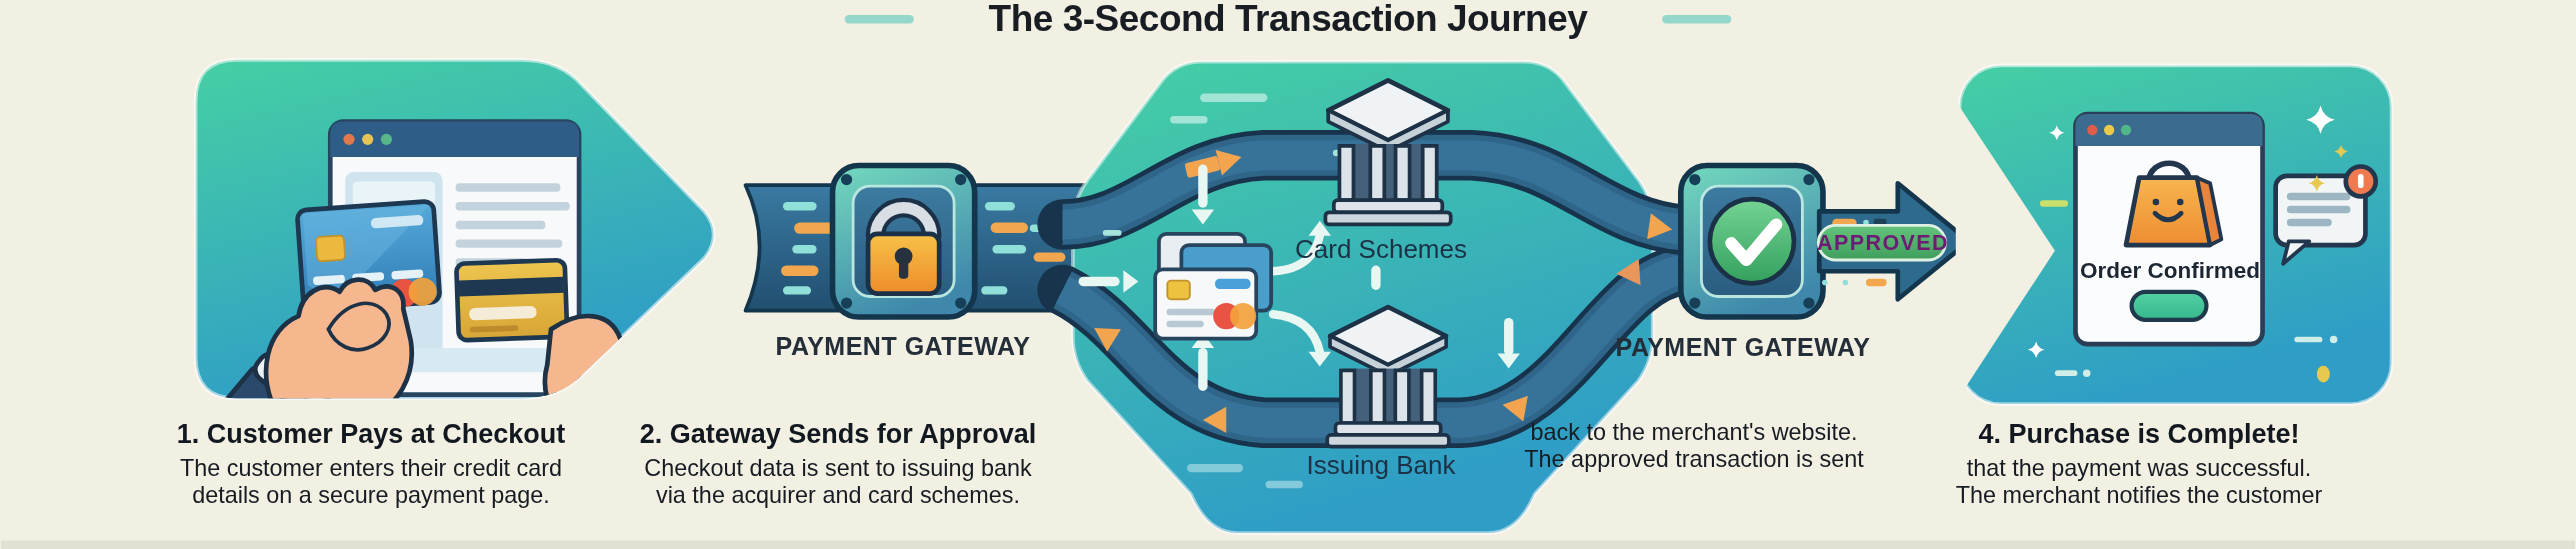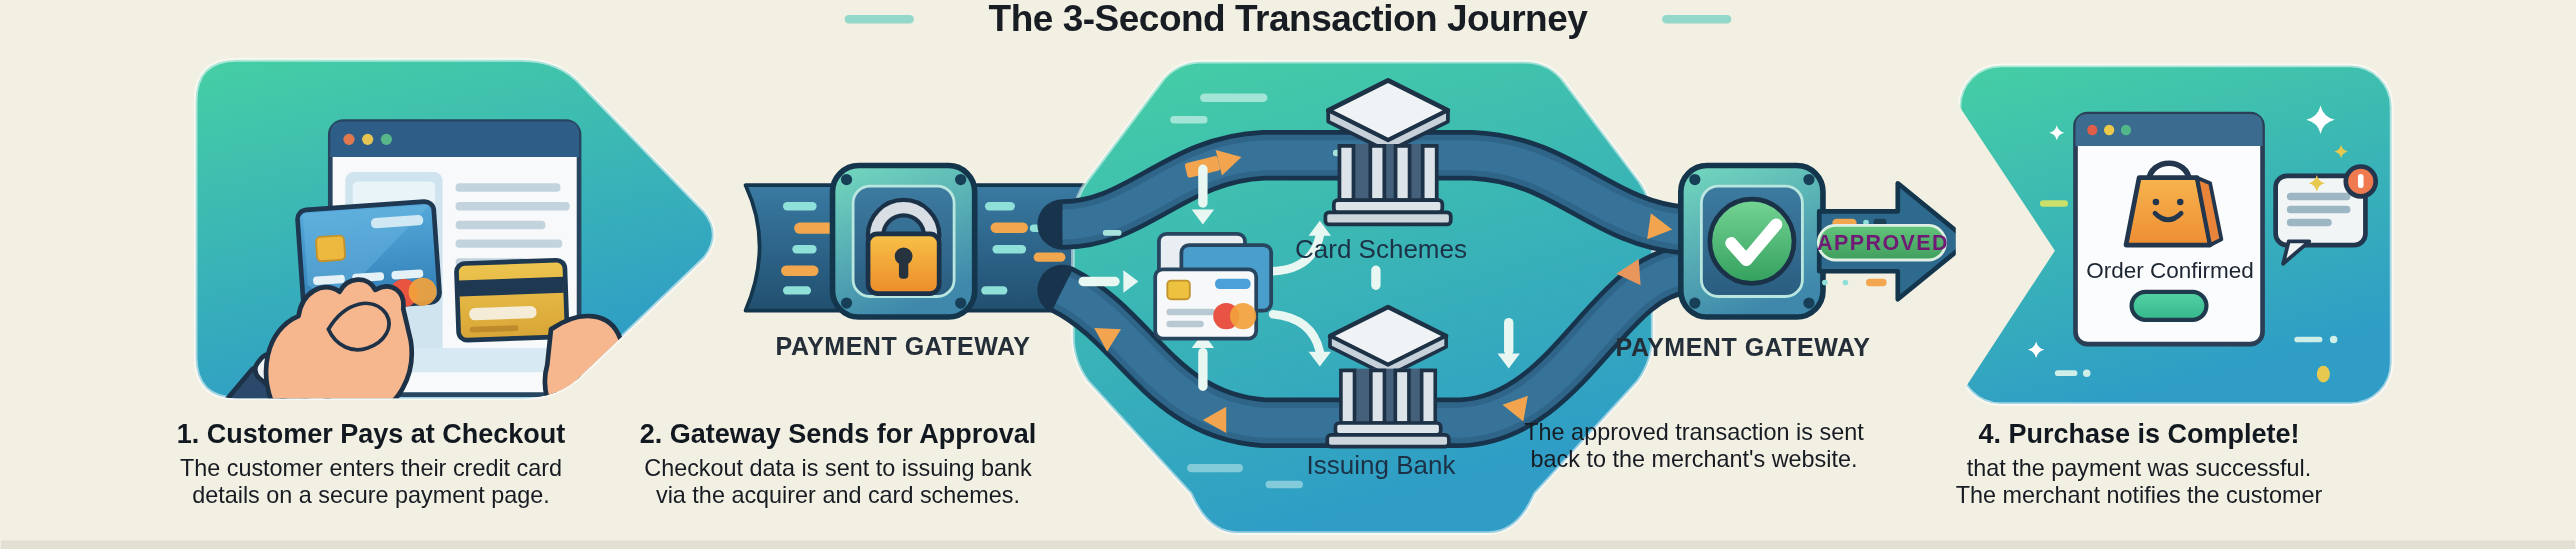--- a/index.html
+++ b/index.html
@@ -5,21 +5,21 @@
   html,body{margin:0;padding:0;}
   body{width:2576px;height:549px;background:#f2efe3;font-family:"Liberation Sans","DejaVu Sans",sans-serif;overflow:hidden;}
   #stage{position:relative;width:2576px;height:549px;background:#f2efe3;}
   #art{position:absolute;left:0;top:0;}
   .txt{position:absolute;white-space:nowrap;}
   .center{transform:translate(-50%,-50%);}
   .main-title{left:1288px;top:19px;font-size:37px;font-weight:bold;color:#181d24;letter-spacing:-0.5px;}
   .pg-label{font-size:25px;font-weight:bold;color:#242e39;letter-spacing:0.5px;}
   .bank-label{font-size:26px;font-weight:normal;color:#1c3145;}
   .approved-label{font-size:21.5px;font-weight:bold;color:#701a75;letter-spacing:1.4px;}
-  .order-label{font-size:22.5px;font-weight:normal;color:#1c2633;}
+  .order-label{font-size:22.5px;font-weight:bold;color:#1c2633;}
   .caption{position:absolute;top:419px;text-align:center;transform:translateX(-50%);color:#171c23;}
   .cap-title{font-size:27px;font-weight:bold;color:#12181f;margin-bottom:4.7px;}
   .cap-line{font-size:23.4px;line-height:27px;color:#171c23;}
 </style>
 </head>
 <body>
 
 <div id="stage">
 
 <svg id="art" width="2576" height="549" viewBox="0 0 2752 587">
@@ -344,22 +344,22 @@
   <div class="cap-title">1. Customer Pays at Checkout</div>
   <div class="cap-line">The customer enters their credit card</div>
   <div class="cap-line">details on a secure payment page.</div>
 </div>
 <div class="caption" style="left:838px">
   <div class="cap-title">2. Gateway Sends for Approval</div>
   <div class="cap-line">Checkout data is sent to issuing bank</div>
   <div class="cap-line">via the acquirer and card schemes.</div>
 </div>
 <div class="caption" style="left:1694px">
+  <div class="cap-line">back to the merchant's website.</div>
   <div class="cap-line">The approved transaction is sent</div>
-  <div class="cap-line">back to the merchant's website.</div>
 </div>
 <div class="caption" style="left:2139px">
   <div class="cap-title">4. Purchase is Complete!</div>
   <div class="cap-line">that the payment was successful.</div>
   <div class="cap-line">The merchant notifies the customer</div>
 </div>
 
 </div>
 
 

